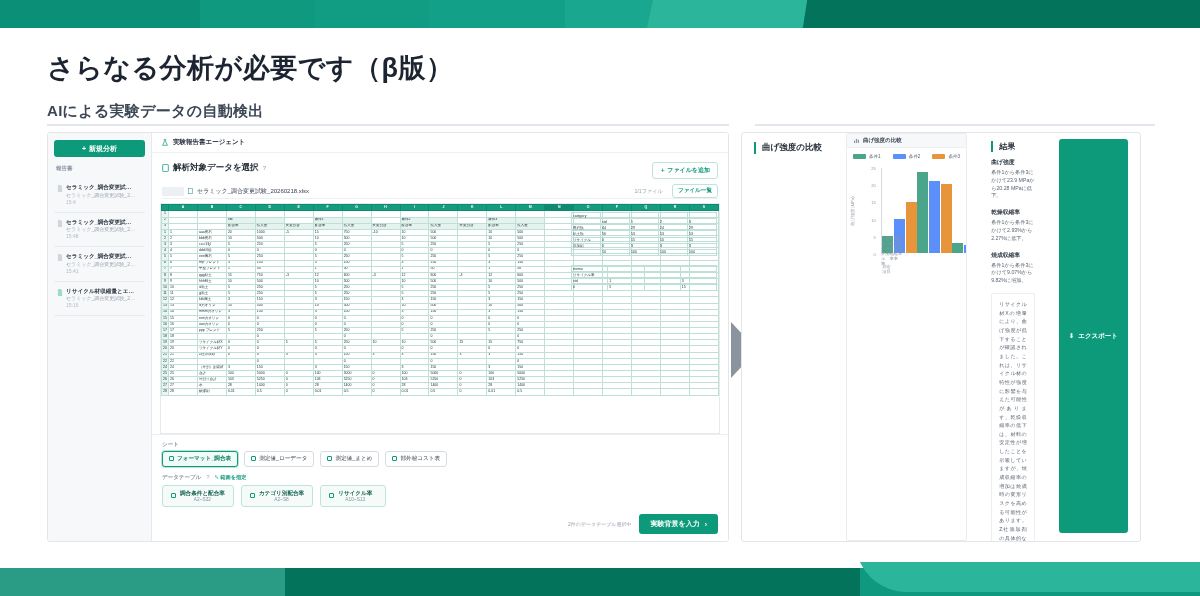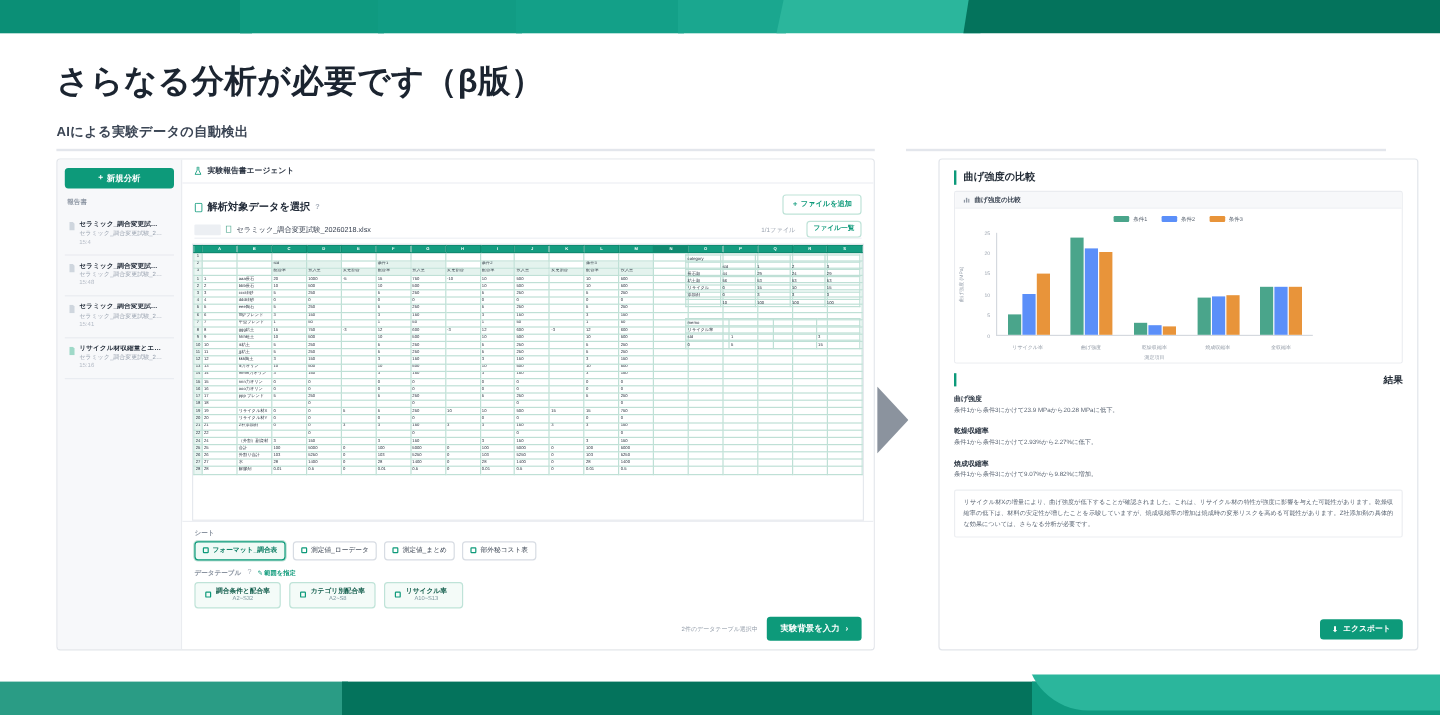--- a/index.html
+++ b/index.html
@@ -15,21 +15,21 @@
   .band-bot { position: absolute; left: 0; bottom: 0; width: 1200px; height: 34px; overflow: hidden; }
   .band-top .seg, .band-bot .seg { position: absolute; top: 0; height: 100%; }
 
   
   .main-title {
     position: absolute; left: 47px; top: 50px;
     font-size: 27px; font-weight: 700; color: #1b2430; letter-spacing: .5px;
   }
   .sub-left {
     position: absolute; left: 47px; top: 102px;
-    font-size: 11px; font-weight: 700; color: #3c4655; letter-spacing: .3px;
+    font-size: 15px; font-weight: 700; color: #3c4655; letter-spacing: .3px;
   }
   .sub-right {
     position: absolute; left: 755px; top: 102px;
     font-size: 13.5px; font-weight: 700; color: #6b7280; letter-spacing: .3px;
   }
   .rule-left { position: absolute; left: 47px; top: 124px; width: 682px; height: 2px; background: #e3e6ec; }
   .rule-right { position: absolute; left: 755px; top: 124px; width: 400px; height: 2px; background: #e3e6ec; }
 
   
   .arrow { position: absolute; left: 731px; top: 322px; width: 26px; height: 56px; }
@@ -62,21 +62,21 @@
   .rep .t2 { font-size: 5px; color: #9aa3b0; line-height: 1.4;
              white-space: nowrap; overflow: hidden; text-overflow: ellipsis; }
   .rep .t3 { font-size: 5px; color: #b3bac5; line-height: 1.4; }
 
   .content { flex: 1; min-width: 0; display: flex; flex-direction: column; background:#fff; }
   .agent-bar {
     height: 20px; display: flex; align-items: center; gap: 5px;
     padding: 0 10px; border-bottom: 1px solid #edeff3; font-size: 6.5px;
     font-weight: 700; color: #2f3846;
   }
-  .sel-bar { padding: 9px 10px 5px 10px; display: flex; align-items: flex-end; }
+  .sel-bar { padding: 9px 10px 5px 10px; display: flex; align-items: flex-start; }
   .sel-title { font-size: 8.5px; font-weight: 700; color: #222b38; display: flex; align-items: center; gap: 4px; }
   .qmark { font-size: 6px; color: #a6aeba; }
   .addfile {
     margin-left: auto; border: 1px solid #bfe3d8; color: #0d9a7a; border-radius: 3px;
     font-size: 6px; padding: 3px 7px; font-weight: 700; background: #fff;
   }
   .file-row {
     margin: 0 10px; height: 15px; display: flex; align-items: center; gap: 4px;
     font-size: 6px; color: #3a4352; border-bottom: 1px solid #eef0f4;
   }
@@ -130,23 +130,23 @@
   .card .cr { font-size: 4.8px; color: #7d98a0; text-align: center; }
   .footer-row { display: flex; align-items: center; justify-content: flex-end; gap: 8px; margin-top: 7px; }
   .note { font-size: 5px; color: #97a0ac; }
   .primary {
     background: #0d9a7a; color: #fff; border-radius: 3px; font-size: 7px; font-weight: 700;
     padding: 5px 11px; display: flex; align-items: center; gap: 5px;
   }
 
   
   .report {
-    position: absolute; left: 782px; top: 132px; width: 400px; height: 410px;
+    position: absolute; left: 741px; top: 132px; width: 400px; height: 410px;
     background: #fff; border: 1px solid #e2e5ea; border-radius: 3px; overflow: hidden;
-    display: flex; flex-direction: column;
+    display: flex; flex-direction: row;
   }
   .r-head { padding: 9px 12px 5px 12px; }
   .r-h { font-size: 8.5px; font-weight: 700; color: #1f2833; border-left: 2.5px solid #0d9a7a; padding-left: 6px; }
   .chart-box { margin: 0 12px; border: 1px solid #eaecf0; border-radius: 2px; overflow: hidden; }
   .chart-cap { background: #f7f8fa; padding: 3px 7px; font-size: 5.5px; font-weight: 700;
                color: #3a4452; display: flex; align-items: center; gap: 4px; border-bottom: 1px solid #eef0f3; }
   .chart-area { position: relative; height: 128px; background: #fff; padding: 4px 6px 0 6px; }
   .legend { display: flex; justify-content: center; gap: 12px; padding-top: 2px; }
   .lg { display: flex; align-items: center; gap: 3px; font-size: 4.6px; color: #555f6c; }
   .sw { width: 13px; height: 5px; border-radius: 1px; }
@@ -159,21 +159,21 @@
   .groups { position: absolute; inset: 0; display: flex; align-items: flex-end; }
   .grp { flex: 1; display: flex; align-items: flex-end; justify-content: center; gap: 1px; height: 100%; }
   .bar { width: 11px; }
   .xlabels { position: absolute; left: 34px; right: 74px; bottom: 10px; display: flex; }
   .xl { flex: 1; text-align: center; font-size: 4.2px; color: #8d96a2; }
   .xaxis-title { position: absolute; left: 34px; right: 74px; bottom: 2px; text-align: center;
                  font-size: 4.2px; color: #98a1ad; }
 
   .r-body { padding: 8px 12px 0 12px; flex: 1; min-height: 0; }
   .r-sec-h { font-size: 8px; font-weight: 700; color: #1f2833; border-left: 2.5px solid #0d9a7a;
-             padding-left: 6px; margin-bottom: 6px; text-align: right; }
+             padding-left: 6px; margin-bottom: 6px; }
   .res-item { margin-bottom: 8px; }
   .res-t { font-size: 5.8px; font-weight: 700; color: #2b3542; margin-bottom: 2px; }
   .res-d { font-size: 5.2px; color: #5a6472; line-height: 1.5; }
   .disc-box { border: 1px solid #eceef1; border-radius: 2px; padding: 6px 7px; margin-top: 2px; }
   .disc-p { font-size: 5.1px; color: #5a6472; line-height: 1.7; text-align: justify; }
   .r-foot { padding: 6px 12px 8px 12px; display: flex; justify-content: flex-end; }
   .export {
     background: #0d9a7a; color: #fff; border-radius: 3px; font-size: 6.5px; font-weight: 700;
     padding: 4px 10px; display: flex; align-items: center; gap: 4px;
   }

